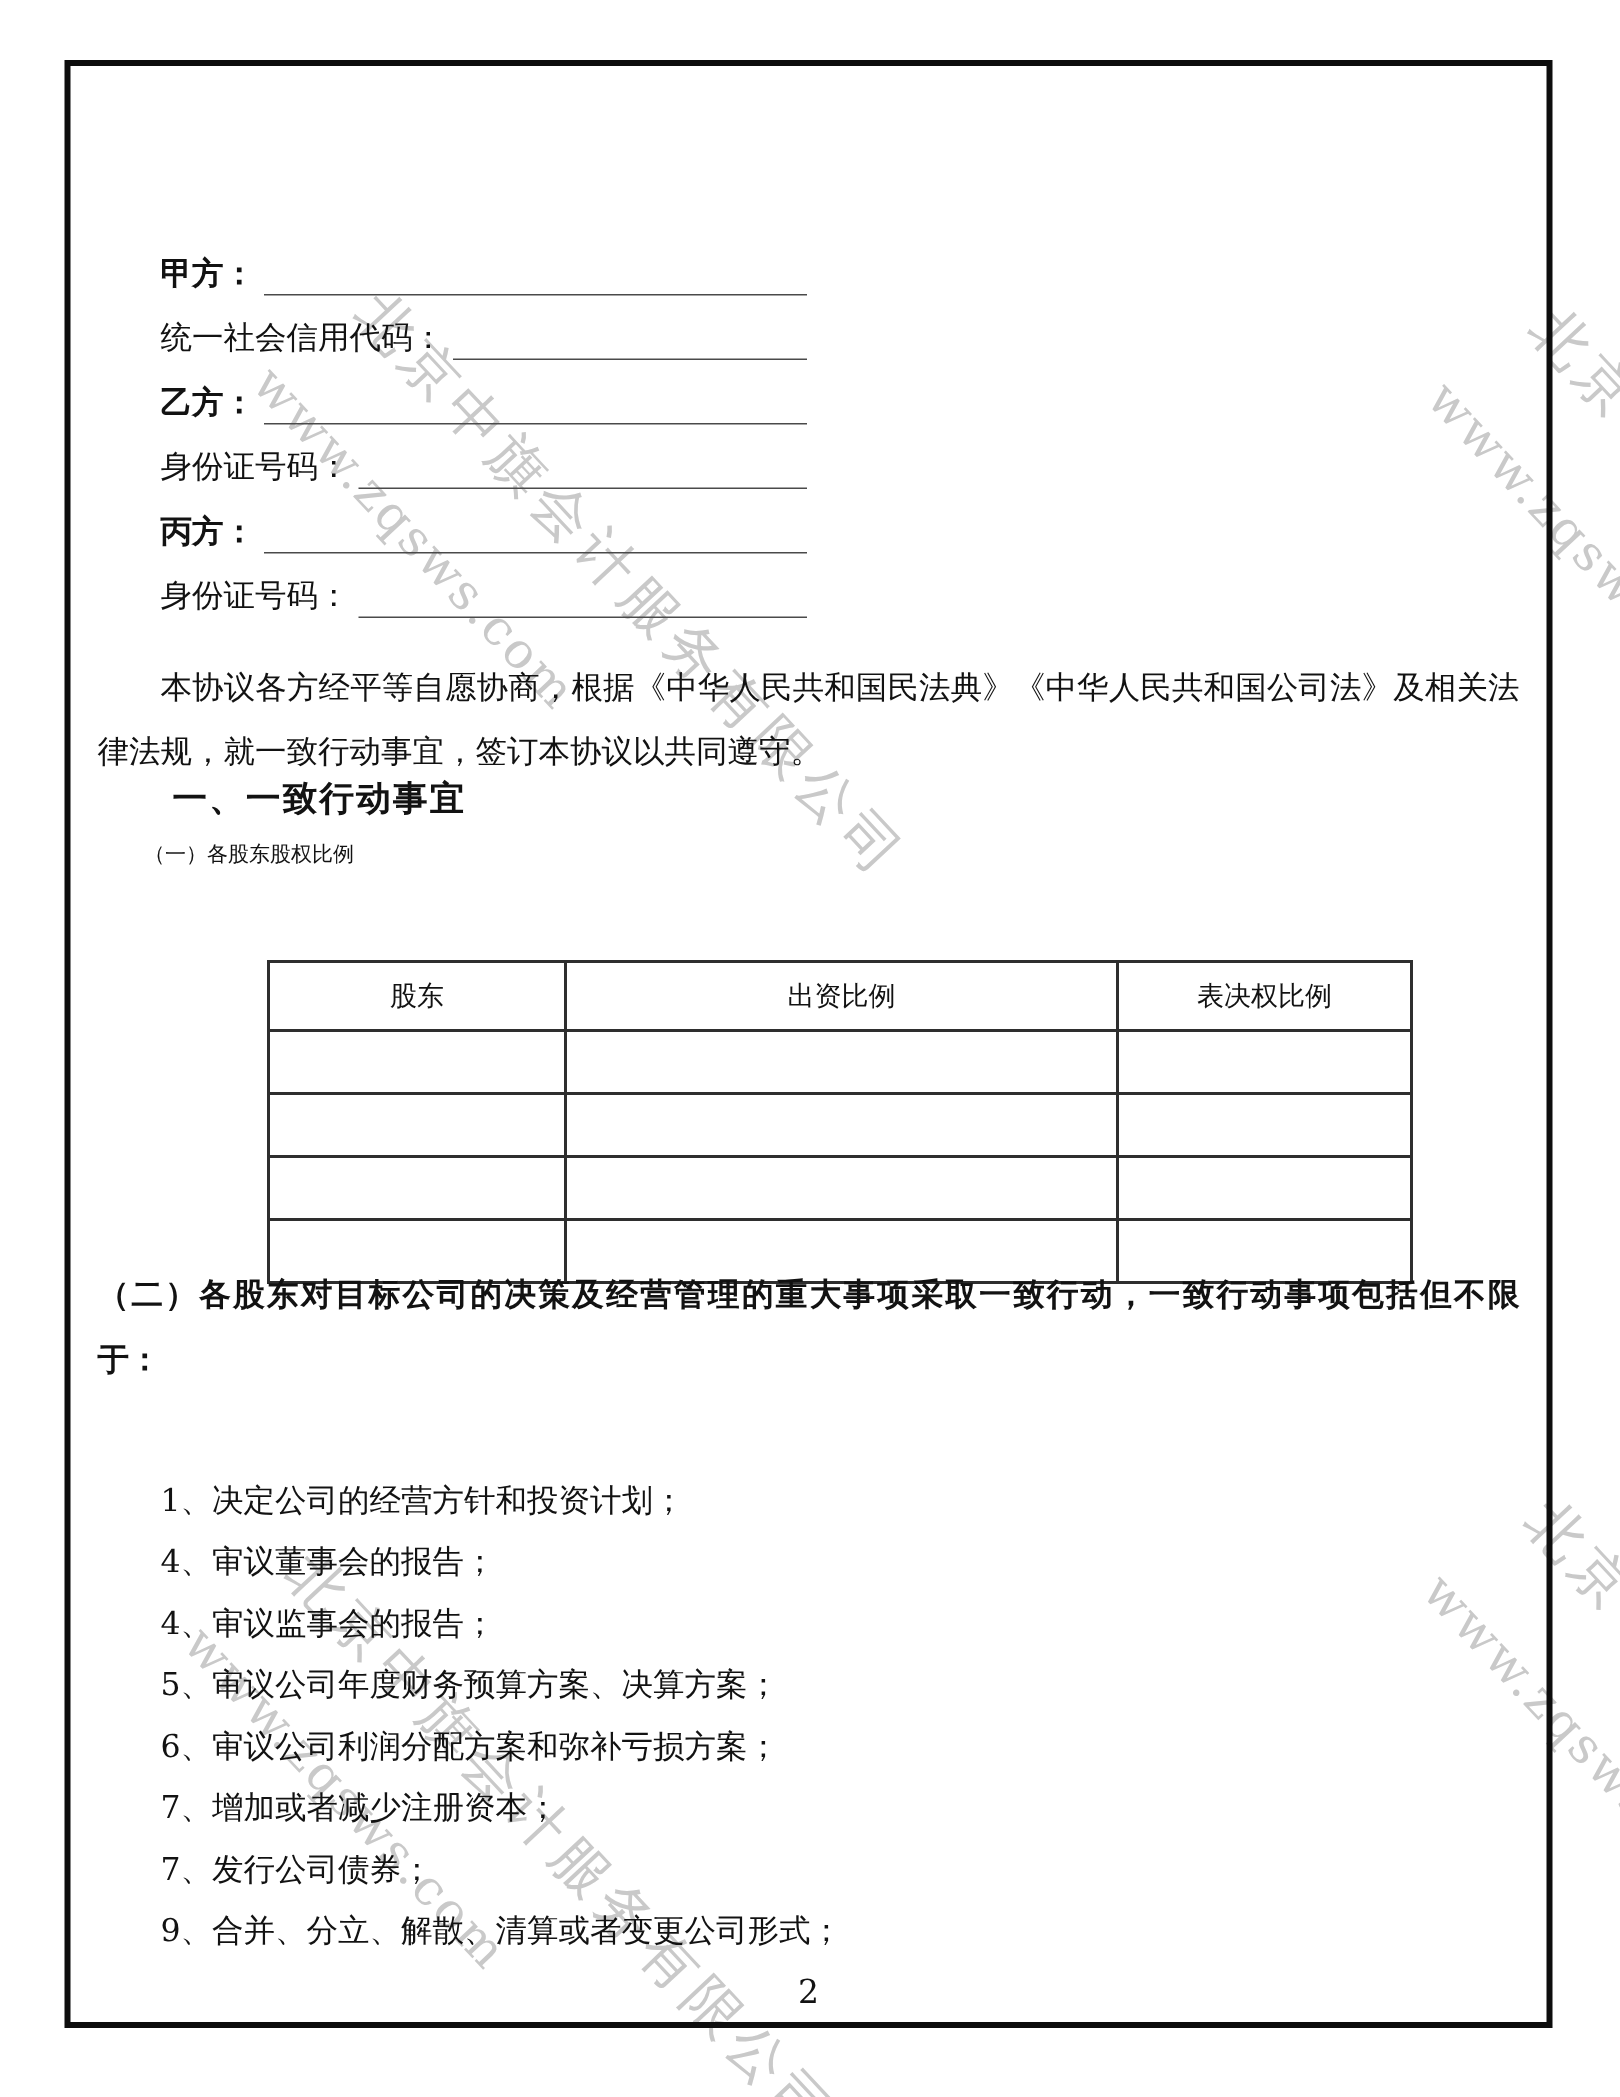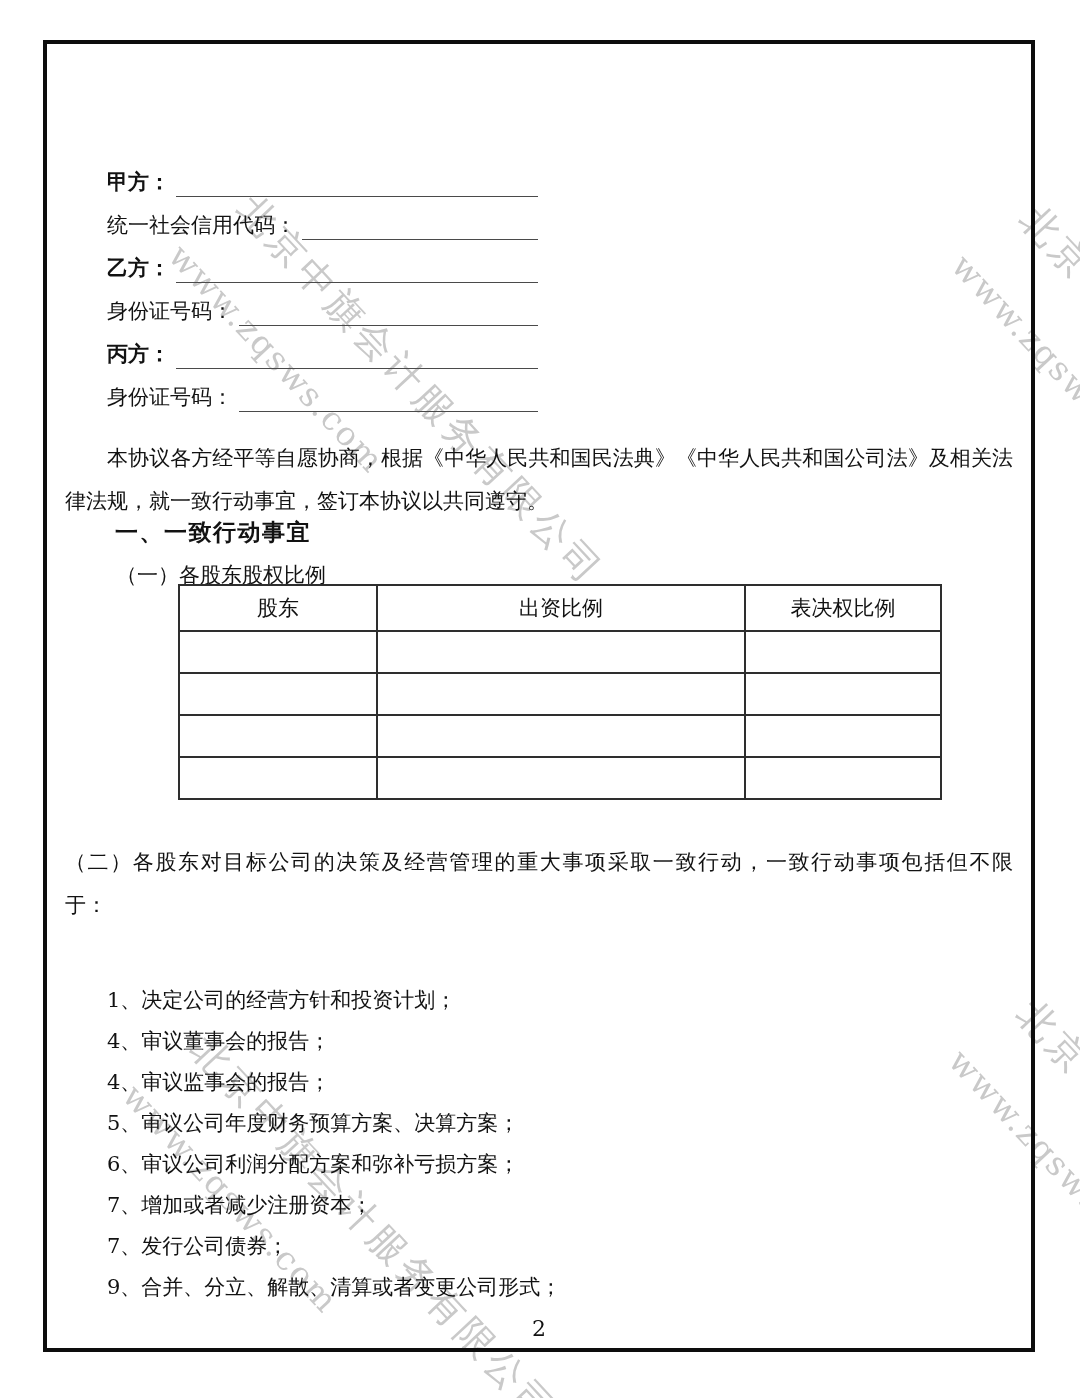--- a/index.html
+++ b/index.html
@@ -34,29 +34,29 @@
   .pline { height:43px; line-height:43px; white-space:nowrap; }
   .jline {
     white-space:normal; text-align:justify; text-align-last:justify;
     text-indent:42px; overflow:hidden;
   }
   .intro { top:437px; }
   .sec1-heading {
     position:absolute; left:115px; top:517px; font-size:23px; font-weight:700;
     letter-spacing:1.5px;
   }
-  .sec1-sub { position:absolute; left:116px; top:561px; font-size:21px; }
+  .sec1-sub { position:absolute; left:96px; top:561px; font-size:14px; }
   table.share-table {
-    position:absolute; left:178px; top:584px; width:762px;
-    border-collapse:collapse; table-layout:fixed; font-size:21px;
+    position:absolute; left:178px; top:640px; width:762px;
+    border-collapse:collapse; table-layout:fixed; font-size:18px;
   }
   .share-table th, .share-table td { border:2px solid #2e2e2e; padding:0; }
   .share-table th { font-weight:400; text-align:center; height:44px; vertical-align:middle; }
   .share-table td { height:40px; }
-  .sec2 { top:841px; }
+  .sec2 { top:841px;font-weight:bold; }
   .items { position:absolute; left:107px; top:980px; width:910px; font-size:21px; }
   .item { height:41px; line-height:41px; white-space:nowrap; }
   .page-num {
     position:absolute; left:43px; top:1316px; width:992px; text-align:center;
     font-size:22px;
   }
 </style>
 </head>
 <body>
 

